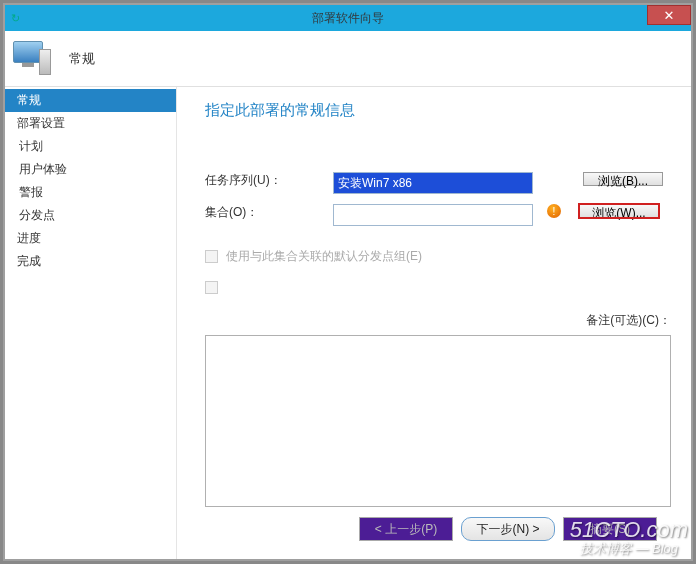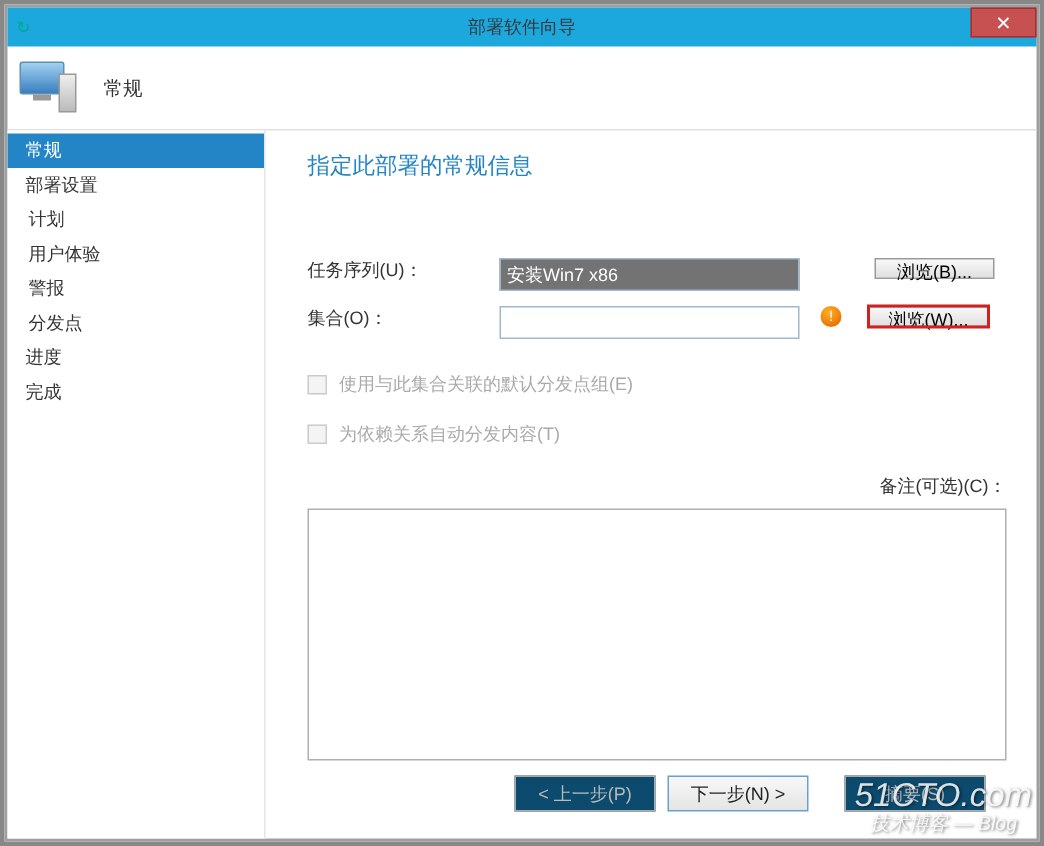--- a/index.html
+++ b/index.html
@@ -20,33 +20,33 @@
     .body { flex: 1; display: flex; min-height: 0; }
     .sidebar { width: 172px; background: #fff; border-right: 1px solid #e5e5e5; padding-top: 2px; }
     .sidebar-item { padding: 3px 12px; font-size: 12px; color: #333; cursor: default; }
     .sidebar-item.active { background: #2384c6; color: #fff; }
     .sidebar-item.child { padding-left: 14px; }
     .main { flex: 1; padding: 14px 20px 8px 28px; display: flex; flex-direction: column; min-width: 0; }
     .main-title { color: #2384c6; font-size: 15px; margin-bottom: 52px; }
     .form-row { display: flex; align-items: flex-start; margin-bottom: 10px; gap: 18px; font-size: 12px; }
     .form-label { width: 110px; color: #333; }
     .form-input { width: 200px; height: 22px; border: 1px solid #a0b8d0; padding: 0 4px; font-size: 12px; }
-    .form-input.sel { background: #737373; color: #fff; }
+    .form-input.sel { background: #1d4ed8; color: #fff; }
     .warn { width: 14px; height: 14px; border-radius: 50%; background: radial-gradient(circle at 40% 30%, #ffb020, #e06000); color: #fff; font-size: 10px; display: flex; align-items: center; justify-content: center; margin-left: -4px; }
     .browse-btn { width: 80px; height: 14px; font-size: 12px; border: 1px solid #999; background: linear-gradient(#f8f8f8,#e0e0e0); cursor: pointer; }
     .browse-btn.hl { outline: 2px solid #d02020; outline-offset: -1px; }
     .spacer-s { width: 14px; }
     .chk-row { display: flex; align-items: center; gap: 8px; margin: 12px 0 4px 0; font-size: 12px; color: #aaa; }
     .chk { width: 13px; height: 13px; border: 1px solid #ccc; background: #f4f4f4; }
     .notes-label { font-size: 12px; margin: 14px 0 6px 0; color: #333; text-align: right; }
     .notes { flex: 1; border: 1px solid #b0b0b0; background: #fff; min-height: 140px; }
     .wizard-btns { height: 44px; display: flex; align-items: center; justify-content: flex-end; gap: 8px; padding-right: 14px; }
     .wbtn { width: 94px; height: 24px; font-size: 12px; border: 1px solid #aaa; background: linear-gradient(#f8f8f8,#e4e4e4); color: #666; cursor: pointer; }
-    .wbtn.primary { color: #222; border-color: #6aa0d0; }
-    .wbtn.dis { color: #bbb; background: #0c4a6e; margin-left: 16px; }
+    .wbtn.primary { color: #222; border-color: #6aa0d0; border-radius: 10px; }
+    .wbtn.dis { color: #bbb; background: #4c1d95; }
   </style>
 </head>
 <body>
 
 <div class="app">
   <div class="titlebar">
     <span class="refresh">↻</span>
     <span class="titlebar-title">部署软件向导</span>
     <span class="close">✕</span>
   </div>
@@ -88,21 +88,20 @@
         <span class="warn">!</span>
         <button class="browse-btn hl">浏览(W)...</button>
       </div>
 
       <div class="chk-row">
         <span class="chk"></span>
         <span>使用与此集合关联的默认分发点组(E)</span>
       </div>
       <div class="chk-row">
         <span class="chk"></span>
-        <span>为依赖关系自动分发内容(T)</span>
       </div>
 
       <div class="notes-label">备注(可选)(C)：</div>
       <div class="notes"></div>
 
       <div class="wizard-btns">
         <button class="wbtn dis">&lt; 上一步(P)</button>
         <button class="wbtn primary">下一步(N) &gt;</button>
         <button class="wbtn dis">摘要(S)</button>
       </div>

